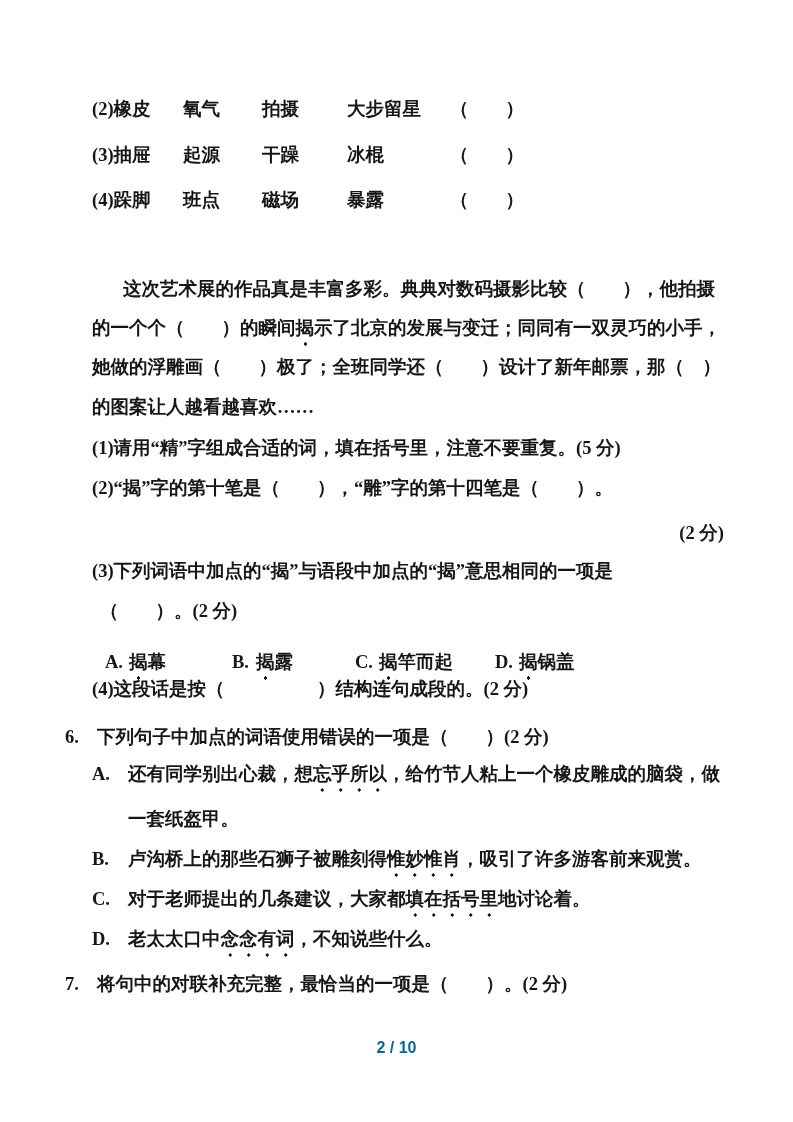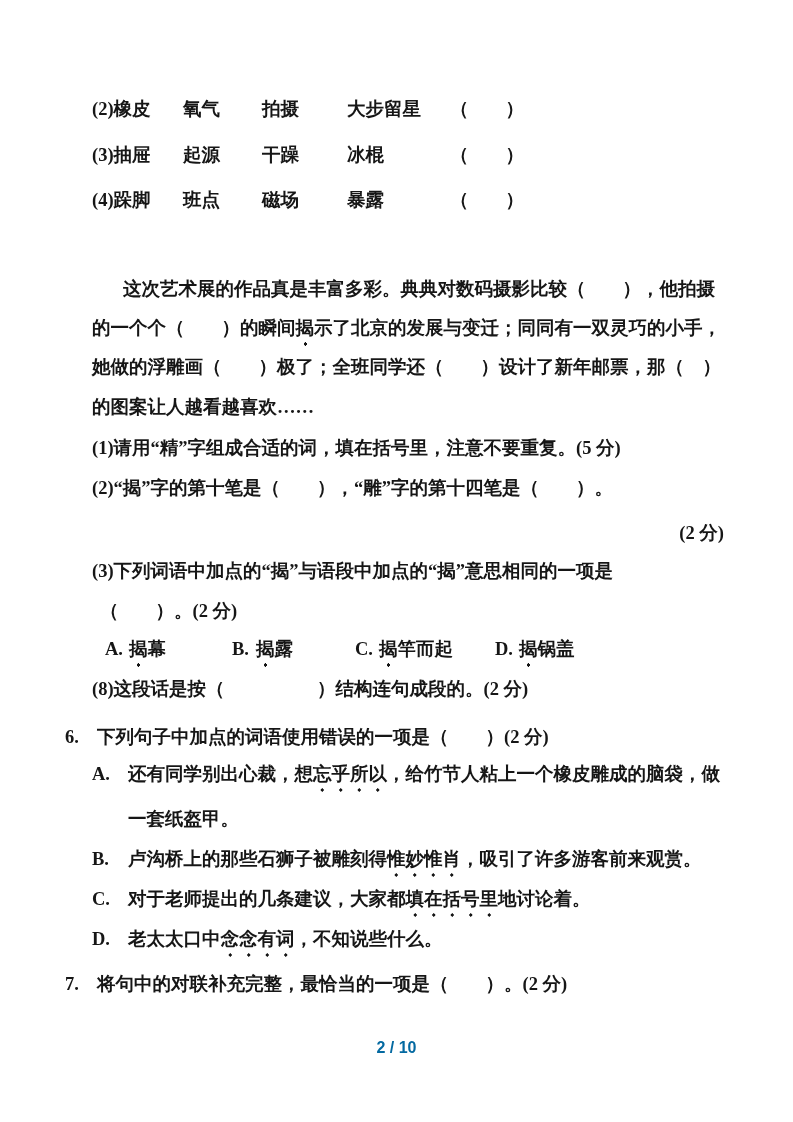--- a/index.html
+++ b/index.html
@@ -19,21 +19,21 @@
   }
   .line { position: absolute; white-space: nowrap; }
   .num { display: inline-block; width: 32px; }
   
   .c1 { display: inline-block; width: 91px; }
   .c2 { display: inline-block; width: 79px; }
   .c3 { display: inline-block; width: 85px; }
   .c4 { display: inline-block; width: 103px; }
   
   .oA { display: inline-block; width: 127px; }
-  .oB { display: inline-block; width: 123px; }
+  .oB { display: inline-block; width: 123px; margin-top: 13px; }
   .oC { display: inline-block; width: 140px; }
   .oD { display: inline-block; }
   .optLetter { display: inline-block; width: 14px; margin-right: 10px; }
   
   .qLetter { display: inline-block; width: 36px; }
   
   .em {
     padding-bottom: 8px;
     background-image: radial-gradient(circle 1.7px at 50% 50%, #161616 92%, rgba(0,0,0,0) 100%);
     background-size: 18.5px 4px;
@@ -92,21 +92,21 @@
   <div class="line" style="top:560px; left:92px;">
     <span>(3)下列词语中加点的“揭”与语段中加点的“揭”意思相同的一项是</span>
   </div>
   <div class="line" style="top:600px; left:100px;">
     <span>（　　）。(2 分)</span>
   </div>
   <div class="line" style="top:638px; left:105px;">
     <span class="oA"><span class="optLetter">A.</span><span class="em">揭</span><span>幕</span></span><span class="oB"><span class="optLetter">B.</span><span class="em">揭</span><span>露</span></span><span class="oC"><span class="optLetter">C.</span><span class="em">揭</span><span>竿而起</span></span><span class="oD"><span class="optLetter">D.</span><span class="em">揭</span><span>锅盖</span></span>
   </div>
   <div class="line" style="top:678px; left:92px;">
-    <span>(8)这段话是按（　　　　　）结构连句成段的。(2 分)</span>
+    <span>(4)这段话是按（　　　　　）结构连句成段的。(2 分)</span>
   </div>
 
   <div class="line" style="top:726px; left:65px;">
     <span class="num">6.</span><span>下列句子中加点的词语使用错误的一项是（　　）(2 分)</span>
   </div>
   <div class="line" style="top:763px; left:92px;">
     <span class="qLetter">A.</span><span>还有同学别出心裁，想</span><span class="em">忘乎所以</span><span>，给竹节人粘上一个橡皮雕成的脑袋，做</span>
   </div>
   <div class="line" style="top:808px; left:128px;">
     <span>一套纸盔甲。</span>

